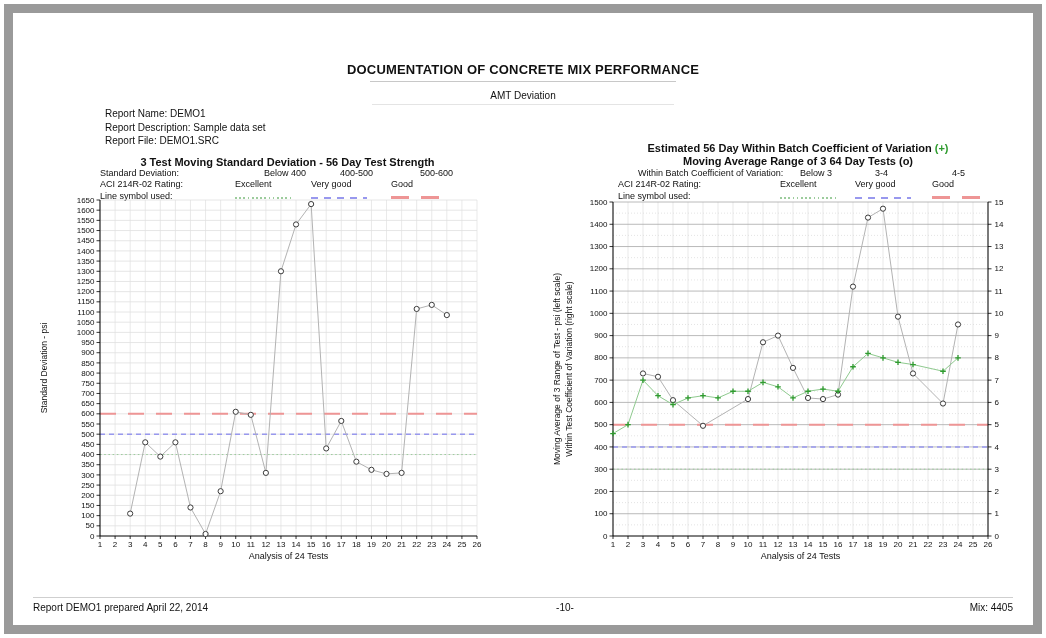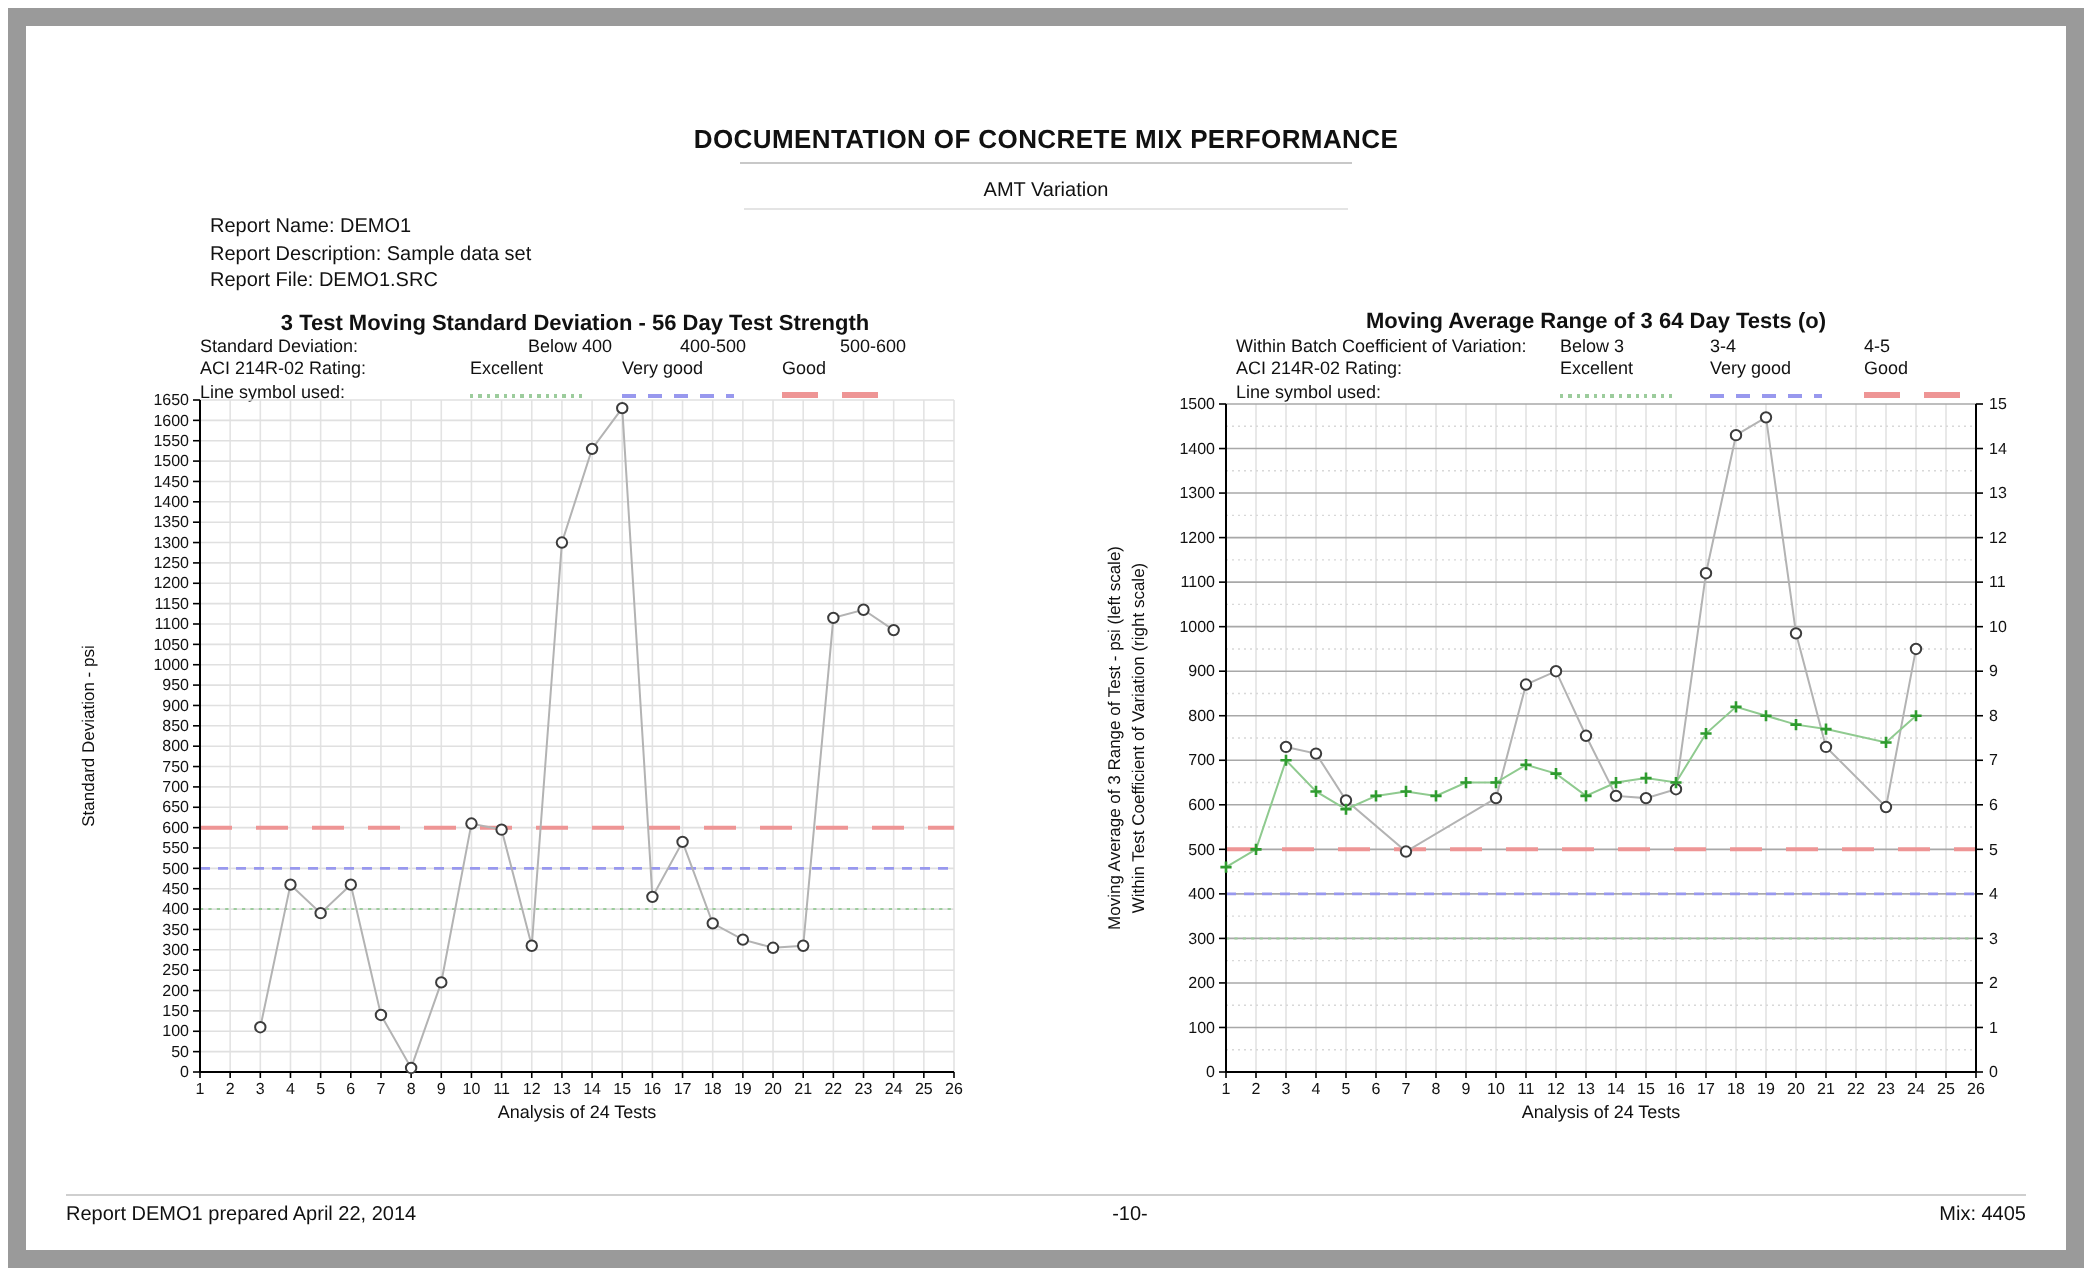--- a/index.html
+++ b/index.html
@@ -35,21 +35,21 @@
   .footer-center{position:absolute;left:0;top:602px;width:1046px;text-align:center;font-size:10px;padding-left:42px;}
   .footer-right{position:absolute;right:33px;top:602px;font-size:10px;text-align:right;}
 </style>
 </head>
 <body>
 
 <div class="page">
 
   <div class="main-title">DOCUMENTATION OF CONCRETE MIX PERFORMANCE</div>
   <div class="rule rule-title"></div>
-  <div class="org">AMT Variation</div>
+  <div class="org">AMT Deviation</div>
   <div class="rule rule-org"></div>
 
   <div class="report-info">
     <div>Report Name: DEMO1</div>
     <div>Report Description: Sample data set</div>
     <div>Report File: DEMO1.SRC</div>
   </div>
 
   <div class="chart-title ct-left">3 Test Moving Standard Deviation - 56 Day Test Strength</div>
   <div id="legend-left" class="legend legend-left">
@@ -285,24 +285,25 @@
         <circle cx="321.36" cy="269.6727272727273" r="2.6" fill="#fff" stroke="#3c3c3c" stroke-width="1"></circle>
         <circle cx="336.44" cy="277.8181818181818" r="2.6" fill="#fff" stroke="#3c3c3c" stroke-width="1"></circle>
         <circle cx="351.52" cy="281.8909090909091" r="2.6" fill="#fff" stroke="#3c3c3c" stroke-width="1"></circle>
         <circle cx="366.6" cy="280.8727272727273" r="2.6" fill="#fff" stroke="#3c3c3c" stroke-width="1"></circle>
         <circle cx="381.68" cy="116.94545454545454" r="2.6" fill="#fff" stroke="#3c3c3c" stroke-width="1"></circle>
         <circle cx="396.76" cy="112.87272727272727" r="2.6" fill="#fff" stroke="#3c3c3c" stroke-width="1"></circle>
         <circle cx="411.84" cy="123.05454545454546" r="2.6" fill="#fff" stroke="#3c3c3c" stroke-width="1"></circle>
       </g>
     </svg>
 
+  <div class="chart-title ct-right1"><span>Estimated 56 Day Within Batch Coefficient of Variation </span><span class="green">(+)</span></div>
   <div class="chart-title ct-right2">Moving Average Range of 3 64 Day Tests (o)</div>
   <div id="legend-right" class="legend legend-right">
       <div class="legend-row">
-        <span style="width: 162px;">Within Batch Coefficient of Variation:</span>
+        <span style="width: 162px; margin-left: 20px;">Within Batch Coefficient of Variation:</span>
         <span style="width: 75px;">Below 3</span>
         <span style="width: 77px;">3-4</span>
         <span style="width: 70px;">4-5</span>
       </div>
       <div class="legend-row">
         <span style="width: 162px;">ACI 214R-02 Rating:</span>
         <span style="width: 75px;">Excellent</span>
         <span style="width: 77px;">Very good</span>
         <span style="width: 70px;">Good</span>
       </div>

